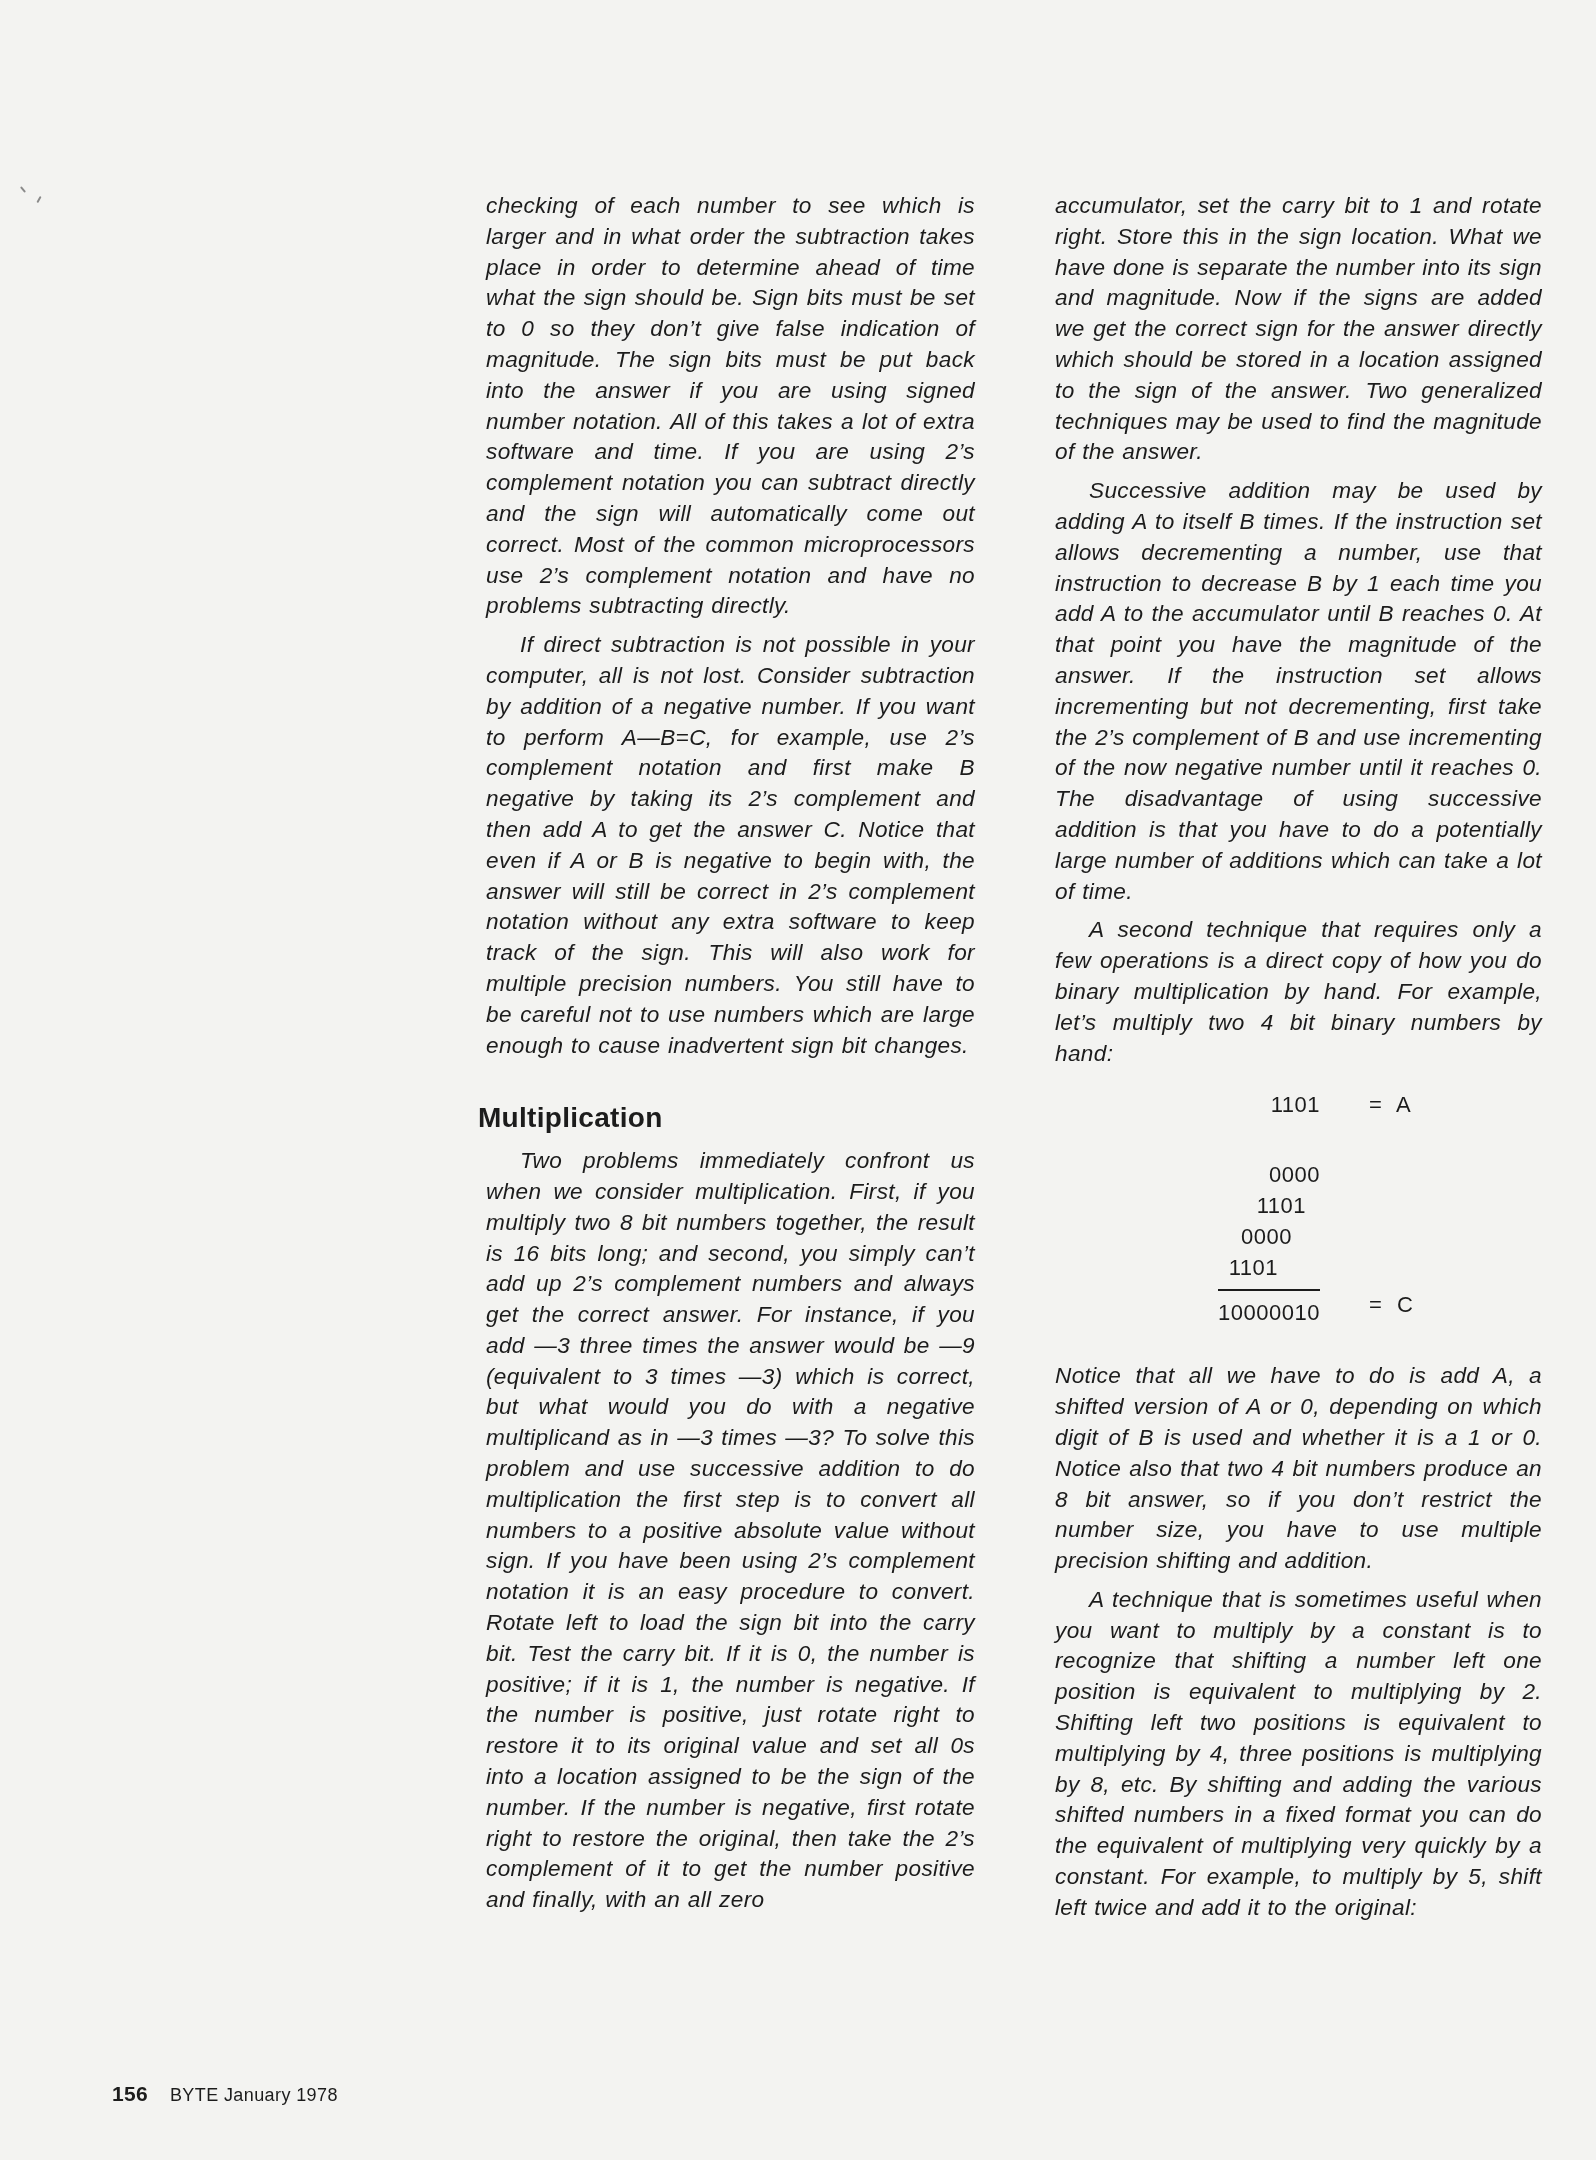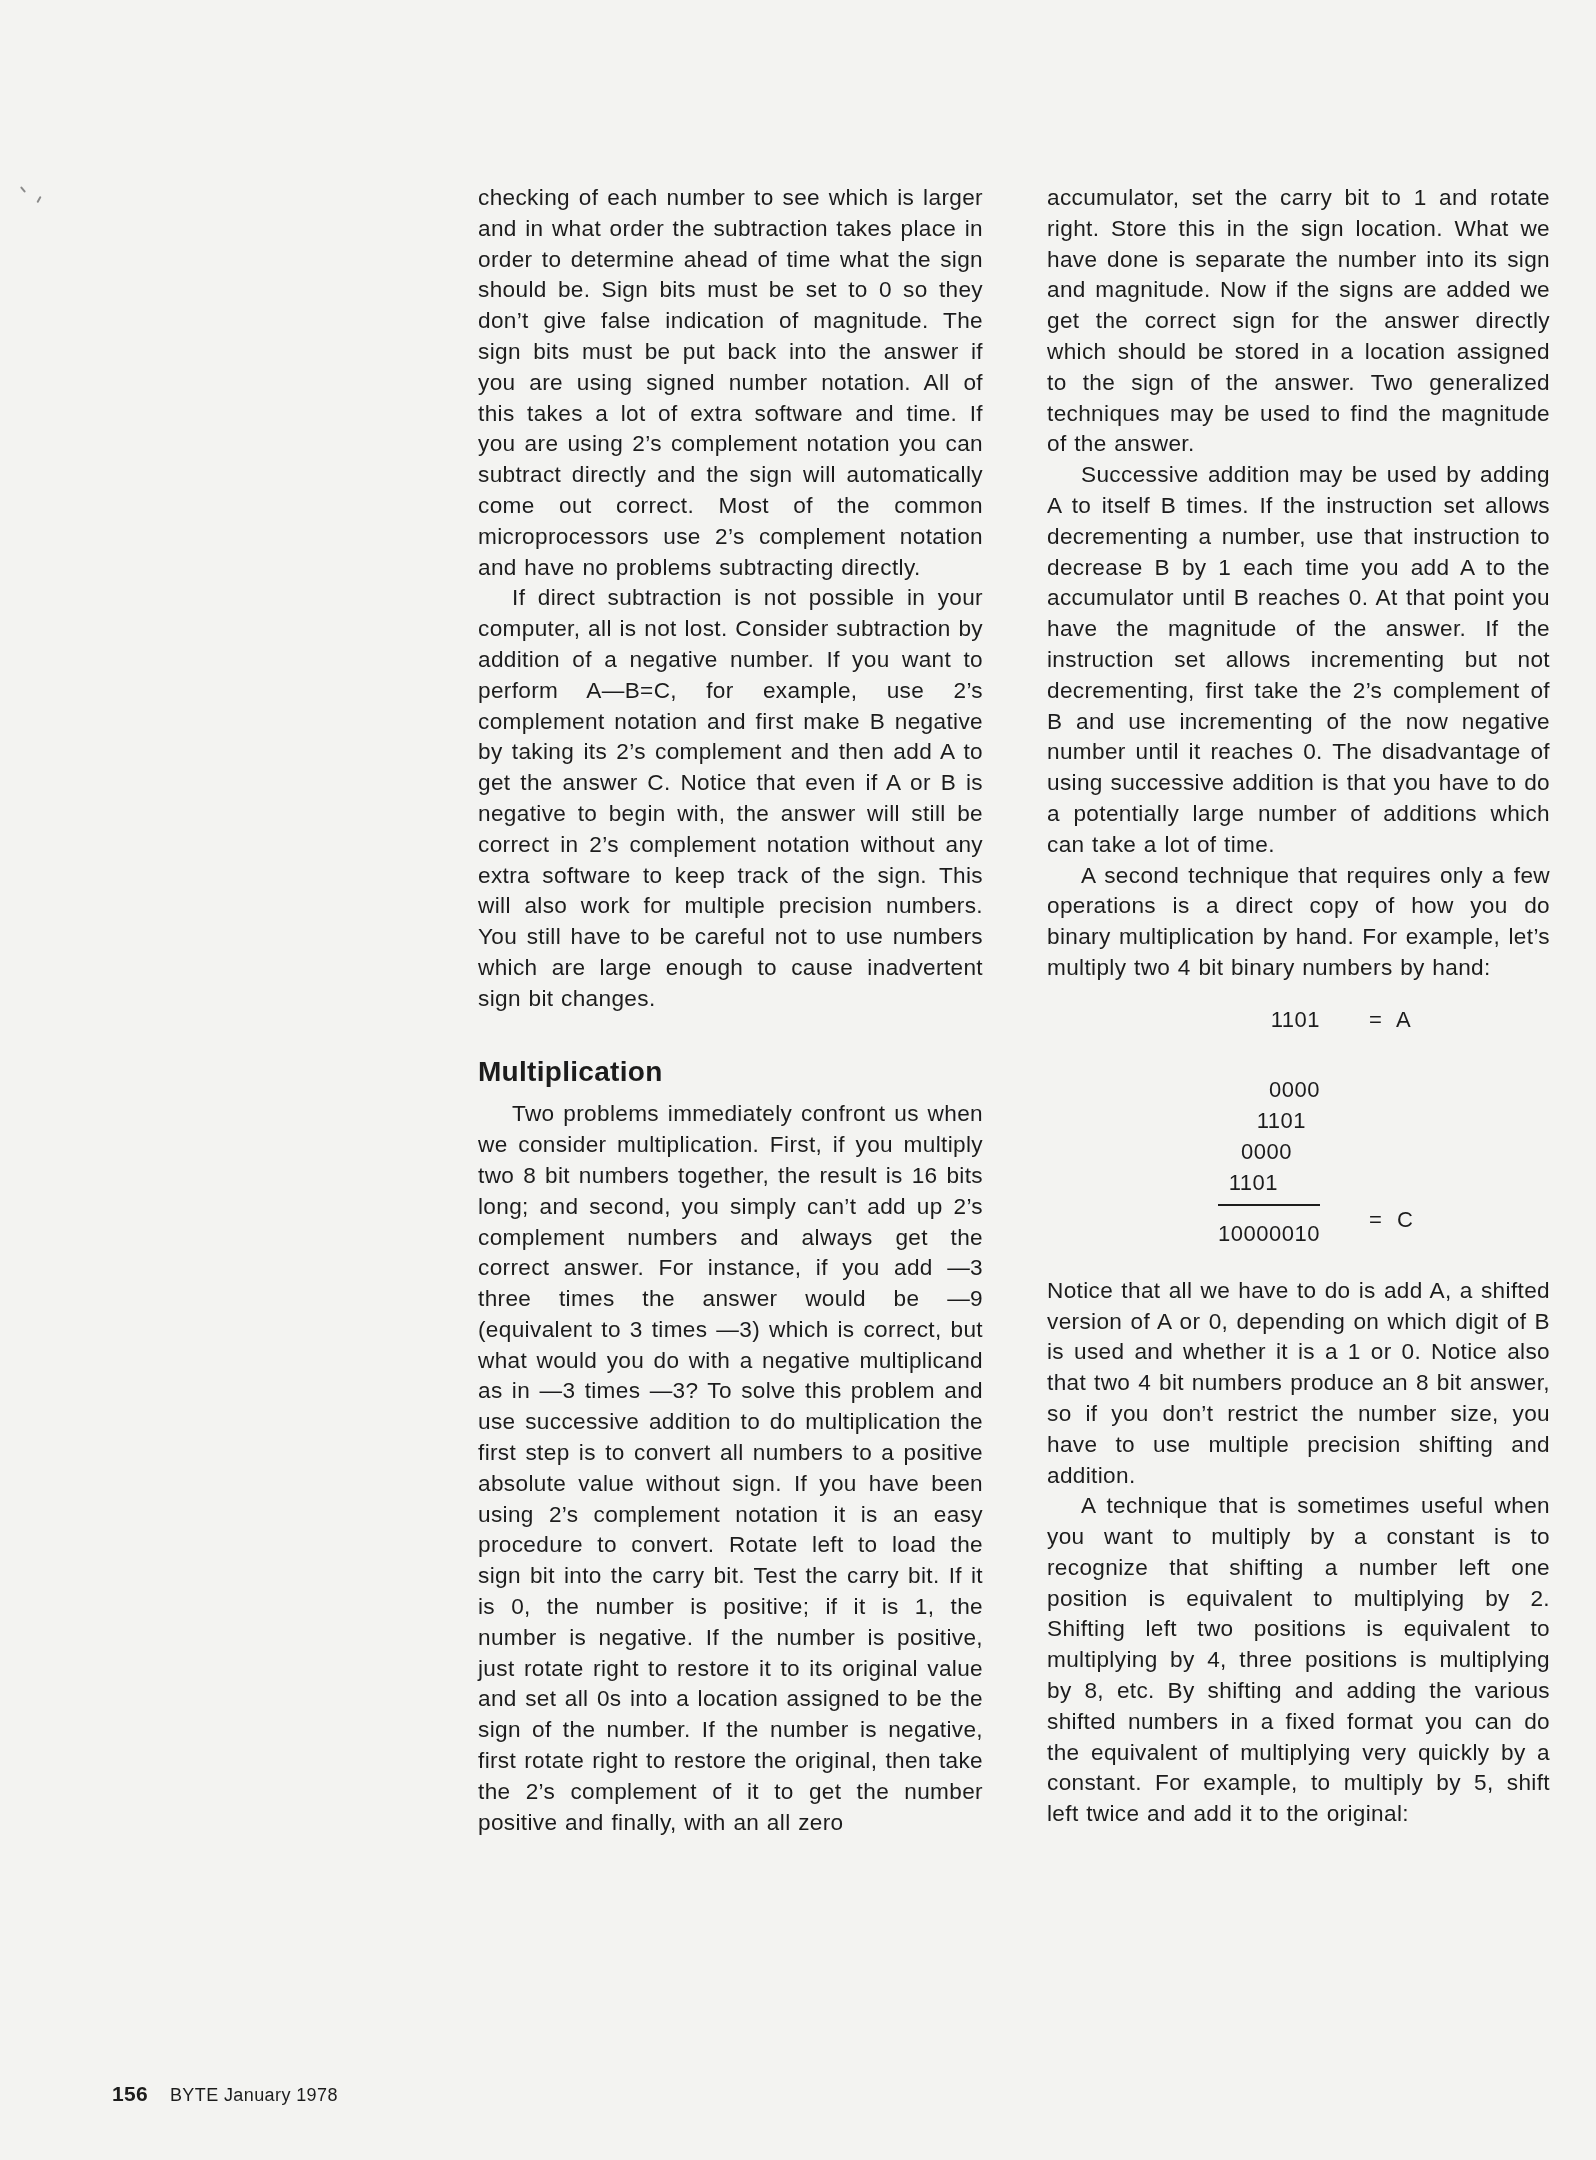--- a/index.html
+++ b/index.html
@@ -26,24 +26,25 @@
       top: 183px;
       width: 505px;
       font-size: 22.6px;
       line-height: 30.8px;
       letter-spacing: 0.35px;
       word-spacing: 1px;
     }
     .col-left { left: 478px; }
     .col-right { left: 1047px; width: 503px; }
     p {
-      margin: 0;
+      margin: 8px;
       text-align: justify;
       text-align-last: left;
       hyphens: manual;
+      font-style: italic;
     }
     p.indent { text-indent: 34px; }
     .section-heading {
       margin: 42px 0 12px 0;
       font-weight: bold;
       font-size: 28px;
       letter-spacing: 0.3px;
     }
     
     .mult-example {
@@ -71,21 +72,21 @@
       left: 322px;
       white-space: pre;
     }
     .underlined {
       text-decoration: underline;
       text-underline-offset: 4px;
       text-decoration-thickness: 2px;
     }
     .overlined {
       border-top: 2px solid #1c1c1c;
-      padding-top: 12px;
+      padding-top: 6px;
     }
     .formula {
       margin-top: 28px;
       padding-left: 70px;
       white-space: pre;
       letter-spacing: 0.6px;
     }
     .footer {
       position: absolute;
       top: 2082px;

